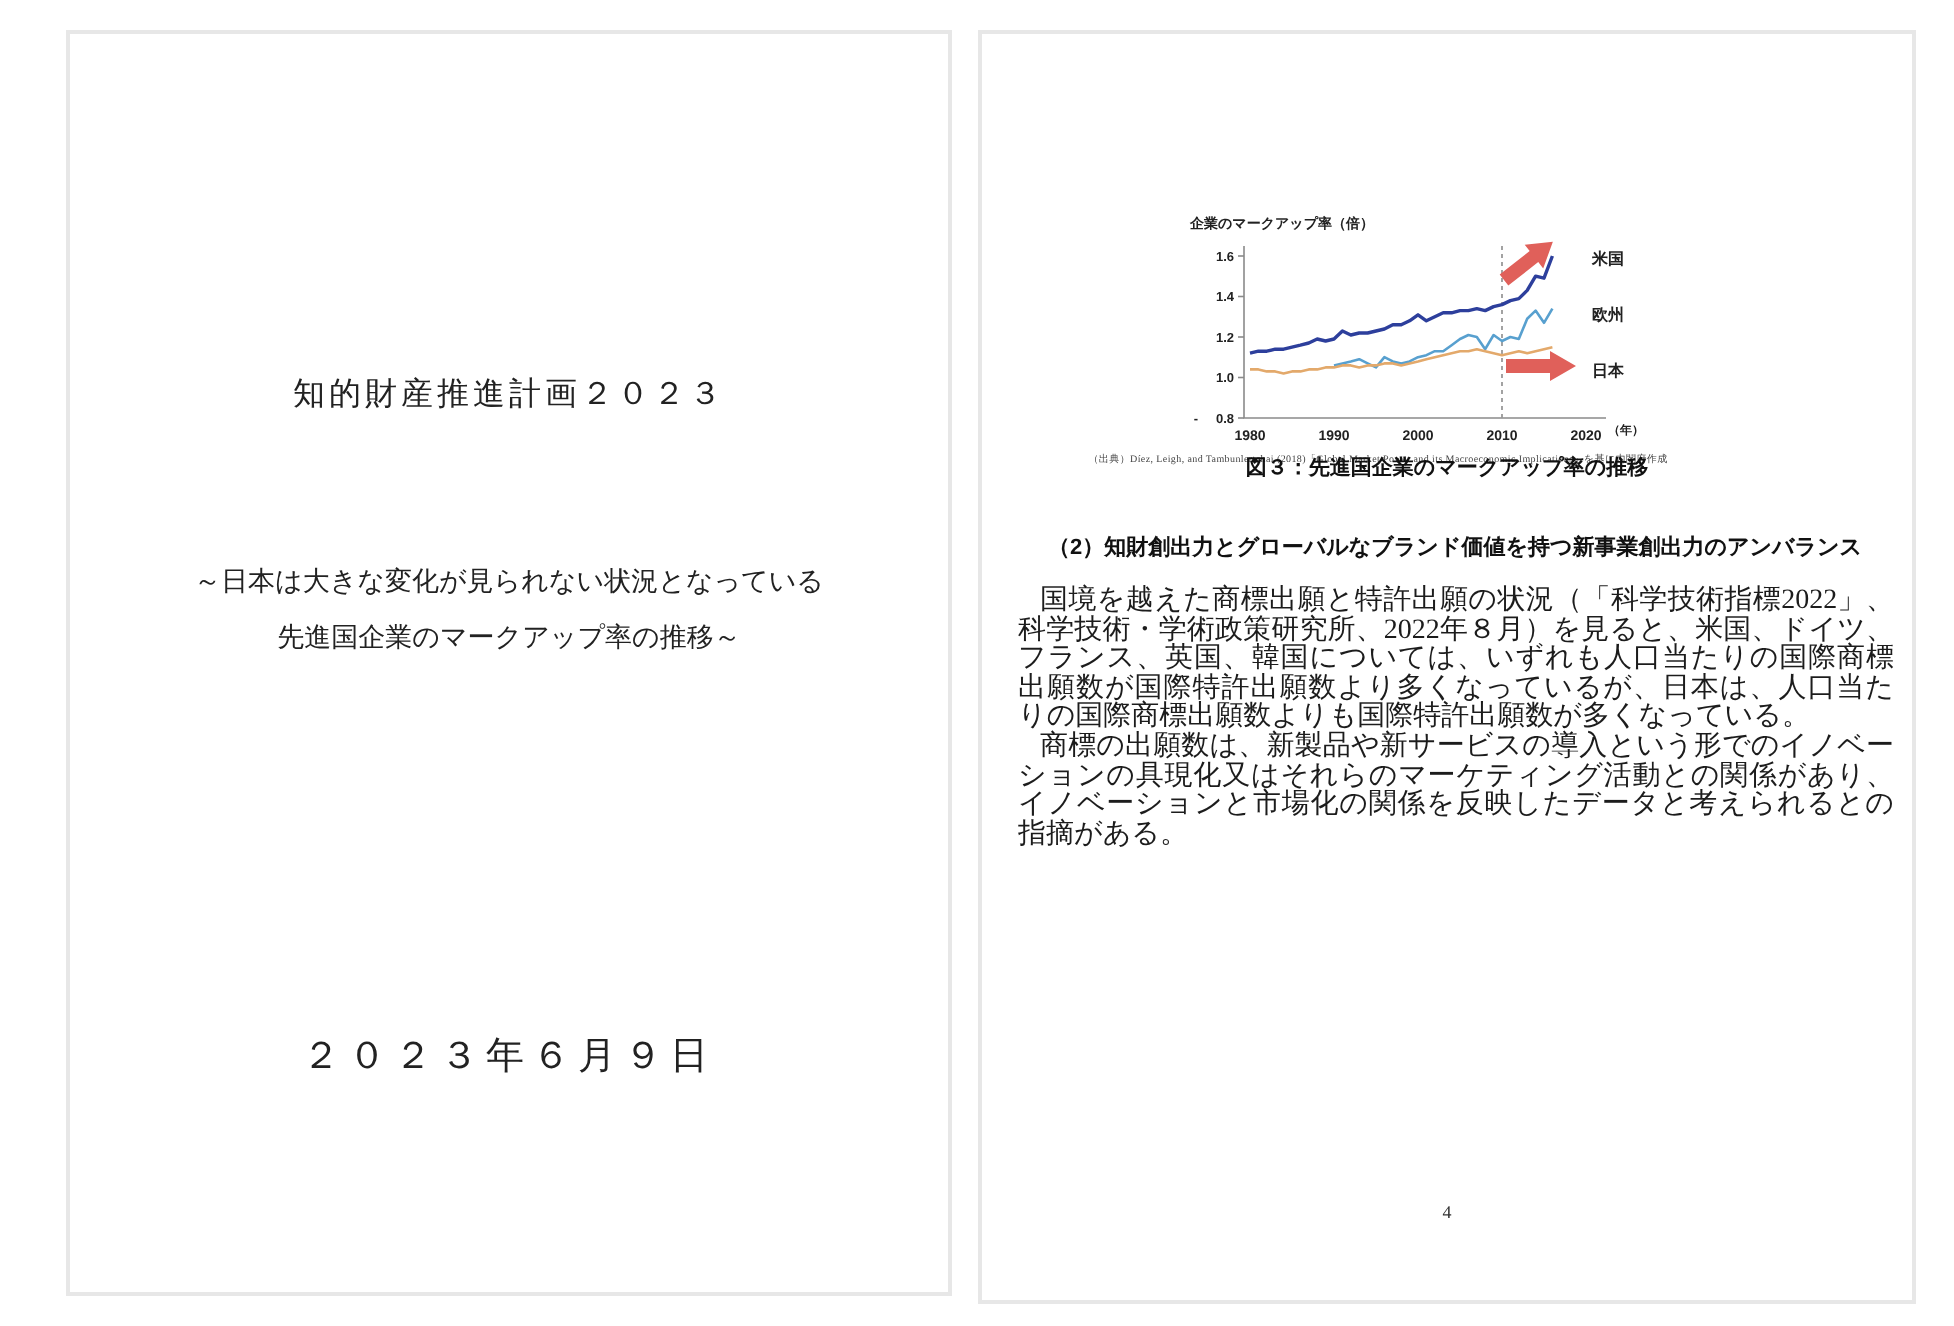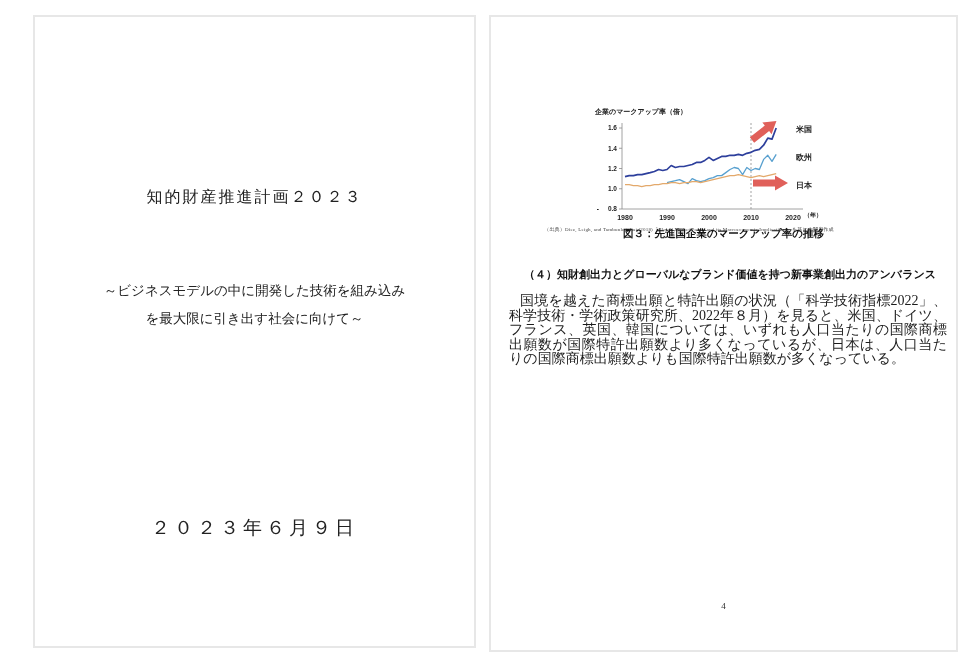--- a/index.html
+++ b/index.html
@@ -38,22 +38,22 @@
   .page-number{position:absolute;top:584px;left:0;width:100%;text-align:center;font-size:9px;color:#333;}
 </style>
 </head>
 <body>
 
 <div class="canvas">
 
   <section class="page page-left">
     <div class="cover-title">知的財産推進計画２０２３</div>
     <div class="cover-subtitle">
-      <div class="sub-line">～ビジネスモデルの中に開発した技術を組み込み</div>
-      <div class="sub-line">を最大限に引き出す社会に向けて～</div>
+      <div class="sub-line">～日本は大きな変化が見られない状況となっている</div>
+      <div class="sub-line">先進国企業のマークアップ率の推移～</div>
     </div>
     <div class="cover-footer">
       <div class="cover-date">２０２３年６月９日</div>
     </div>
   </section>
 
   <section class="page page-right">
 
     <figure class="chart-block">
       <svg id="chart-svg" width="300" height="122" viewBox="0 0 300 122">
@@ -88,22 +88,23 @@
           </g>
           <g transform="translate(214,80)">
             <path d="M0,-3.5 L22,-3.5 L22,-7.5 L35,0 L22,7.5 L22,3.5 L0,3.5 Z" fill="#e0605a"></path>
           </g>
         </svg>
       <div class="chart-source">（出典）Díez, Leigh, and Tambunlertchai (2018)「Global Market Power and its Macroeconomic Implications」を基に内閣府作成</div>
     </figure>
 
     <div class="figure-caption">図３：先進国企業のマークアップ率の推移</div>
 
-    <h2 class="section-heading">（４）知財創出力とグローバルなブランド価値を持つ新事業創出力のアンバランス</h2>
+    <h2 class="section-heading">（2）知財創出力とグローバルなブランド価値を持つ新事業創出力のアンバランス</h2>
 
     <div class="body-text">
       <p>国境を越えた商標出願と特許出願の状況（「科学技術指標2022」、科学技術・学術政策研究所、2022年８月）を見ると、米国、ドイツ、フランス、英国、韓国については、いずれも人口当たりの国際商標出願数が国際特許出願数より多くなっているが、日本は、人口当たりの国際商標出願数よりも国際特許出願数が多くなっている。</p>
+      <p>商標の出願数は、新製品や新サービスの導入という形でのイノベーションの具現化又はそれらのマーケティング活動との関係があり、イノベーションと市場化の関係を反映したデータと考えられるとの指摘がある。</p>
     </div>
 
     <div class="page-number">4</div>
   </section>
 
 </div>
 
 </body></html>

